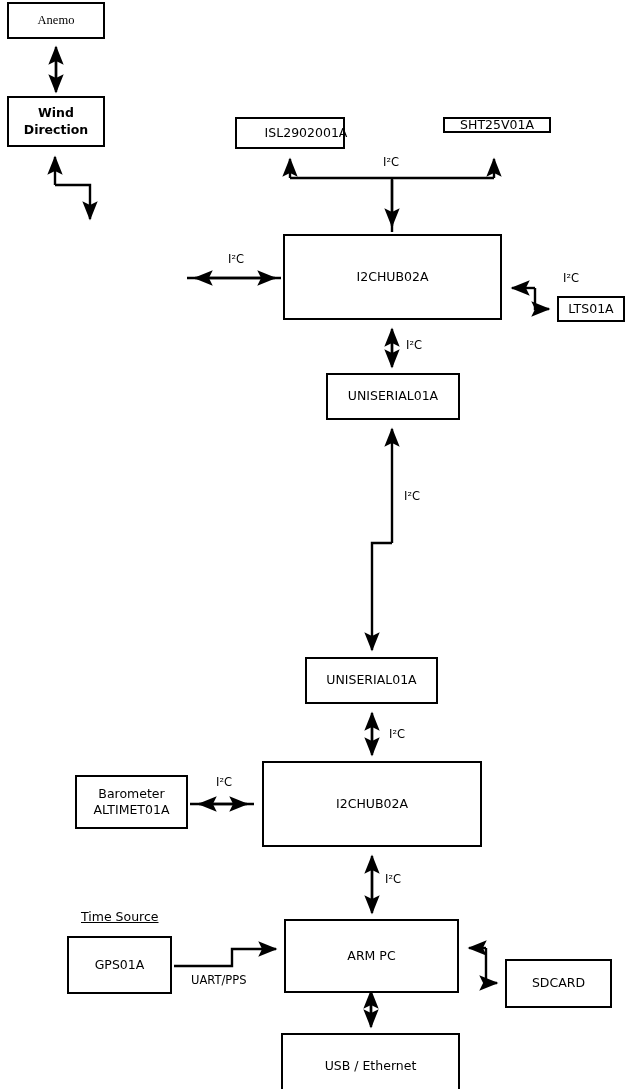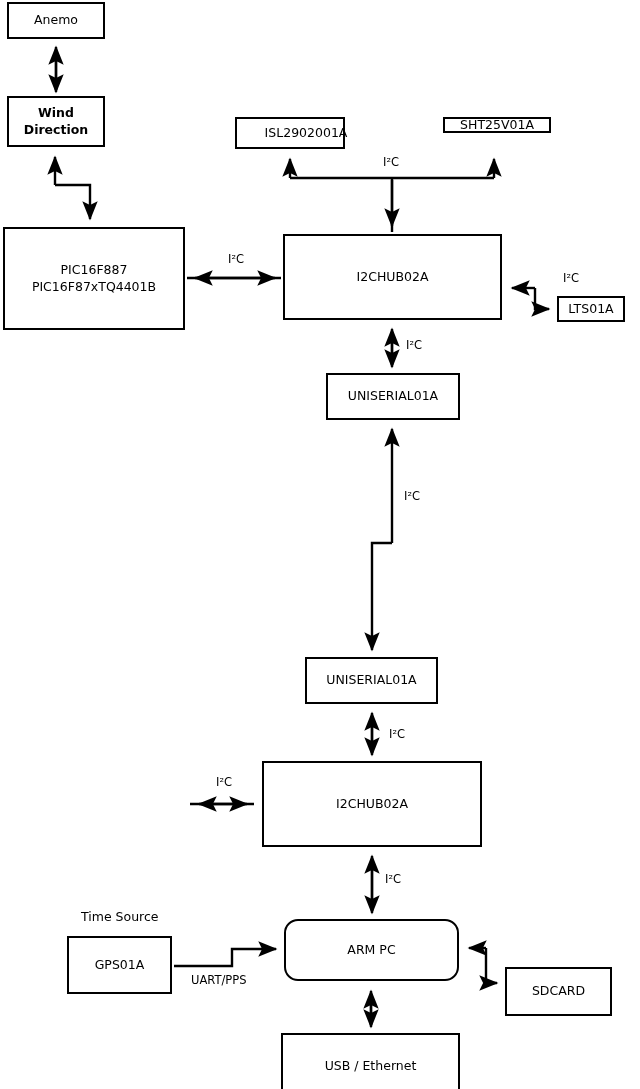--- a/index.html
+++ b/index.html
@@ -44,20 +44,21 @@
     color: #000000;
     white-space: nowrap;
     z-index: 3;
   }
   .free-label {
     position: absolute;
     font-size: 12.5px;
     color: #000000;
     white-space: nowrap;
     z-index: 3;
+    text-decoration: underline;
   }
 </style>
 </head>
 <body>
 
 <div id="canvas">
 
   <svg class="wires" viewBox="0 0 640 1089" xmlns="http://www.w3.org/2000/svg">
     <defs>
       <marker id="ah" markerWidth="9" markerHeight="9" refX="7.4" refY="3.2" orient="auto" markerUnits="strokeWidth">
@@ -126,33 +127,29 @@
       <path d="M486,948 L486,983 L497,983" stroke="#000" stroke-width="2.4" fill="none" marker-end="url(#ah)"></path>
       <path d="M486,948 L469,948" stroke="#000" stroke-width="2.4" fill="none" marker-end="url(#ah)"></path>
     </g>
 
     <g>
       <line x1="371" y1="1025" x2="371" y2="991" stroke="#000" stroke-width="2.4" marker-end="url(#ah)"></line>
       <line x1="371" y1="994" x2="371" y2="1027" stroke="#000" stroke-width="2.4" marker-end="url(#ah)"></line>
     </g>
   </svg>
 
-  <div class="node" style="left:7px;top:2px;width:98px;height:37px;">
+  <div class="node" style="left:7px;top:2px;width:98px;height:37px;font-family:Liberation Serif, serif;">
     <span class="lbl">Anemo</span>
   </div>
 
   <div class="node" style="left:7px;top:96px;width:98px;height:51px;font-weight:bold;">
     <span class="lbl">Wind
 Direction</span>
   </div>
 
-  <div class="node" style="left:3px;top:227px;width:182px;height:103px;">
-    <span class="lbl">PIC16F887
-PIC16F87xTQ4401B</span>
-  </div>
 
   <div class="node" style="left:235px;top:117px;width:110px;height:32px;padding-left:32px;">
     <span class="lbl">ISL2902001A</span>
   </div>
 
   <div class="node" style="left:443px;top:117px;width:108px;height:16px;">
     <span class="lbl">SHT25V01A</span>
   </div>
 
   <div class="node" style="left:283px;top:234px;width:219px;height:86px;">
@@ -168,30 +165,34 @@
   </div>
 
   <div class="node" style="left:305px;top:657px;width:133px;height:47px;">
     <span class="lbl">UNISERIAL01A</span>
   </div>
 
   <div class="node" style="left:262px;top:761px;width:220px;height:86px;">
     <span class="lbl">I2CHUB02A</span>
   </div>
 
+  <div class="node" style="left:75px;top:775px;width:113px;height:54px;">
+    <span class="lbl">Barometer
+ALTIMET01A</span>
+  </div>
 
   <div class="node" style="left:67px;top:936px;width:105px;height:58px;">
     <span class="lbl">GPS01A</span>
   </div>
 
-  <div class="node" style="left:284px;top:919px;width:175px;height:62px;border-radius:14px;">
+  <div class="node" style="left:284px;top:919px;width:175px;height:74px;">
     <span class="lbl">ARM PC</span>
   </div>
 
-  <div class="node" style="left:505px;top:959px;width:107px;height:49px;margin-top:8px;">
+  <div class="node" style="left:505px;top:959px;width:107px;height:49px;">
     <span class="lbl">SDCARD</span>
   </div>
 
   <div class="node" style="left:281px;top:1033px;width:179px;height:67px;">
     <span class="lbl">USB / Ethernet</span>
   </div>
 
   <div class="free-label" style="left:81px;top:909px;">Time Source</div>
 
   <div class="wire-label" style="left:228px;top:252px;">I²C</div>

